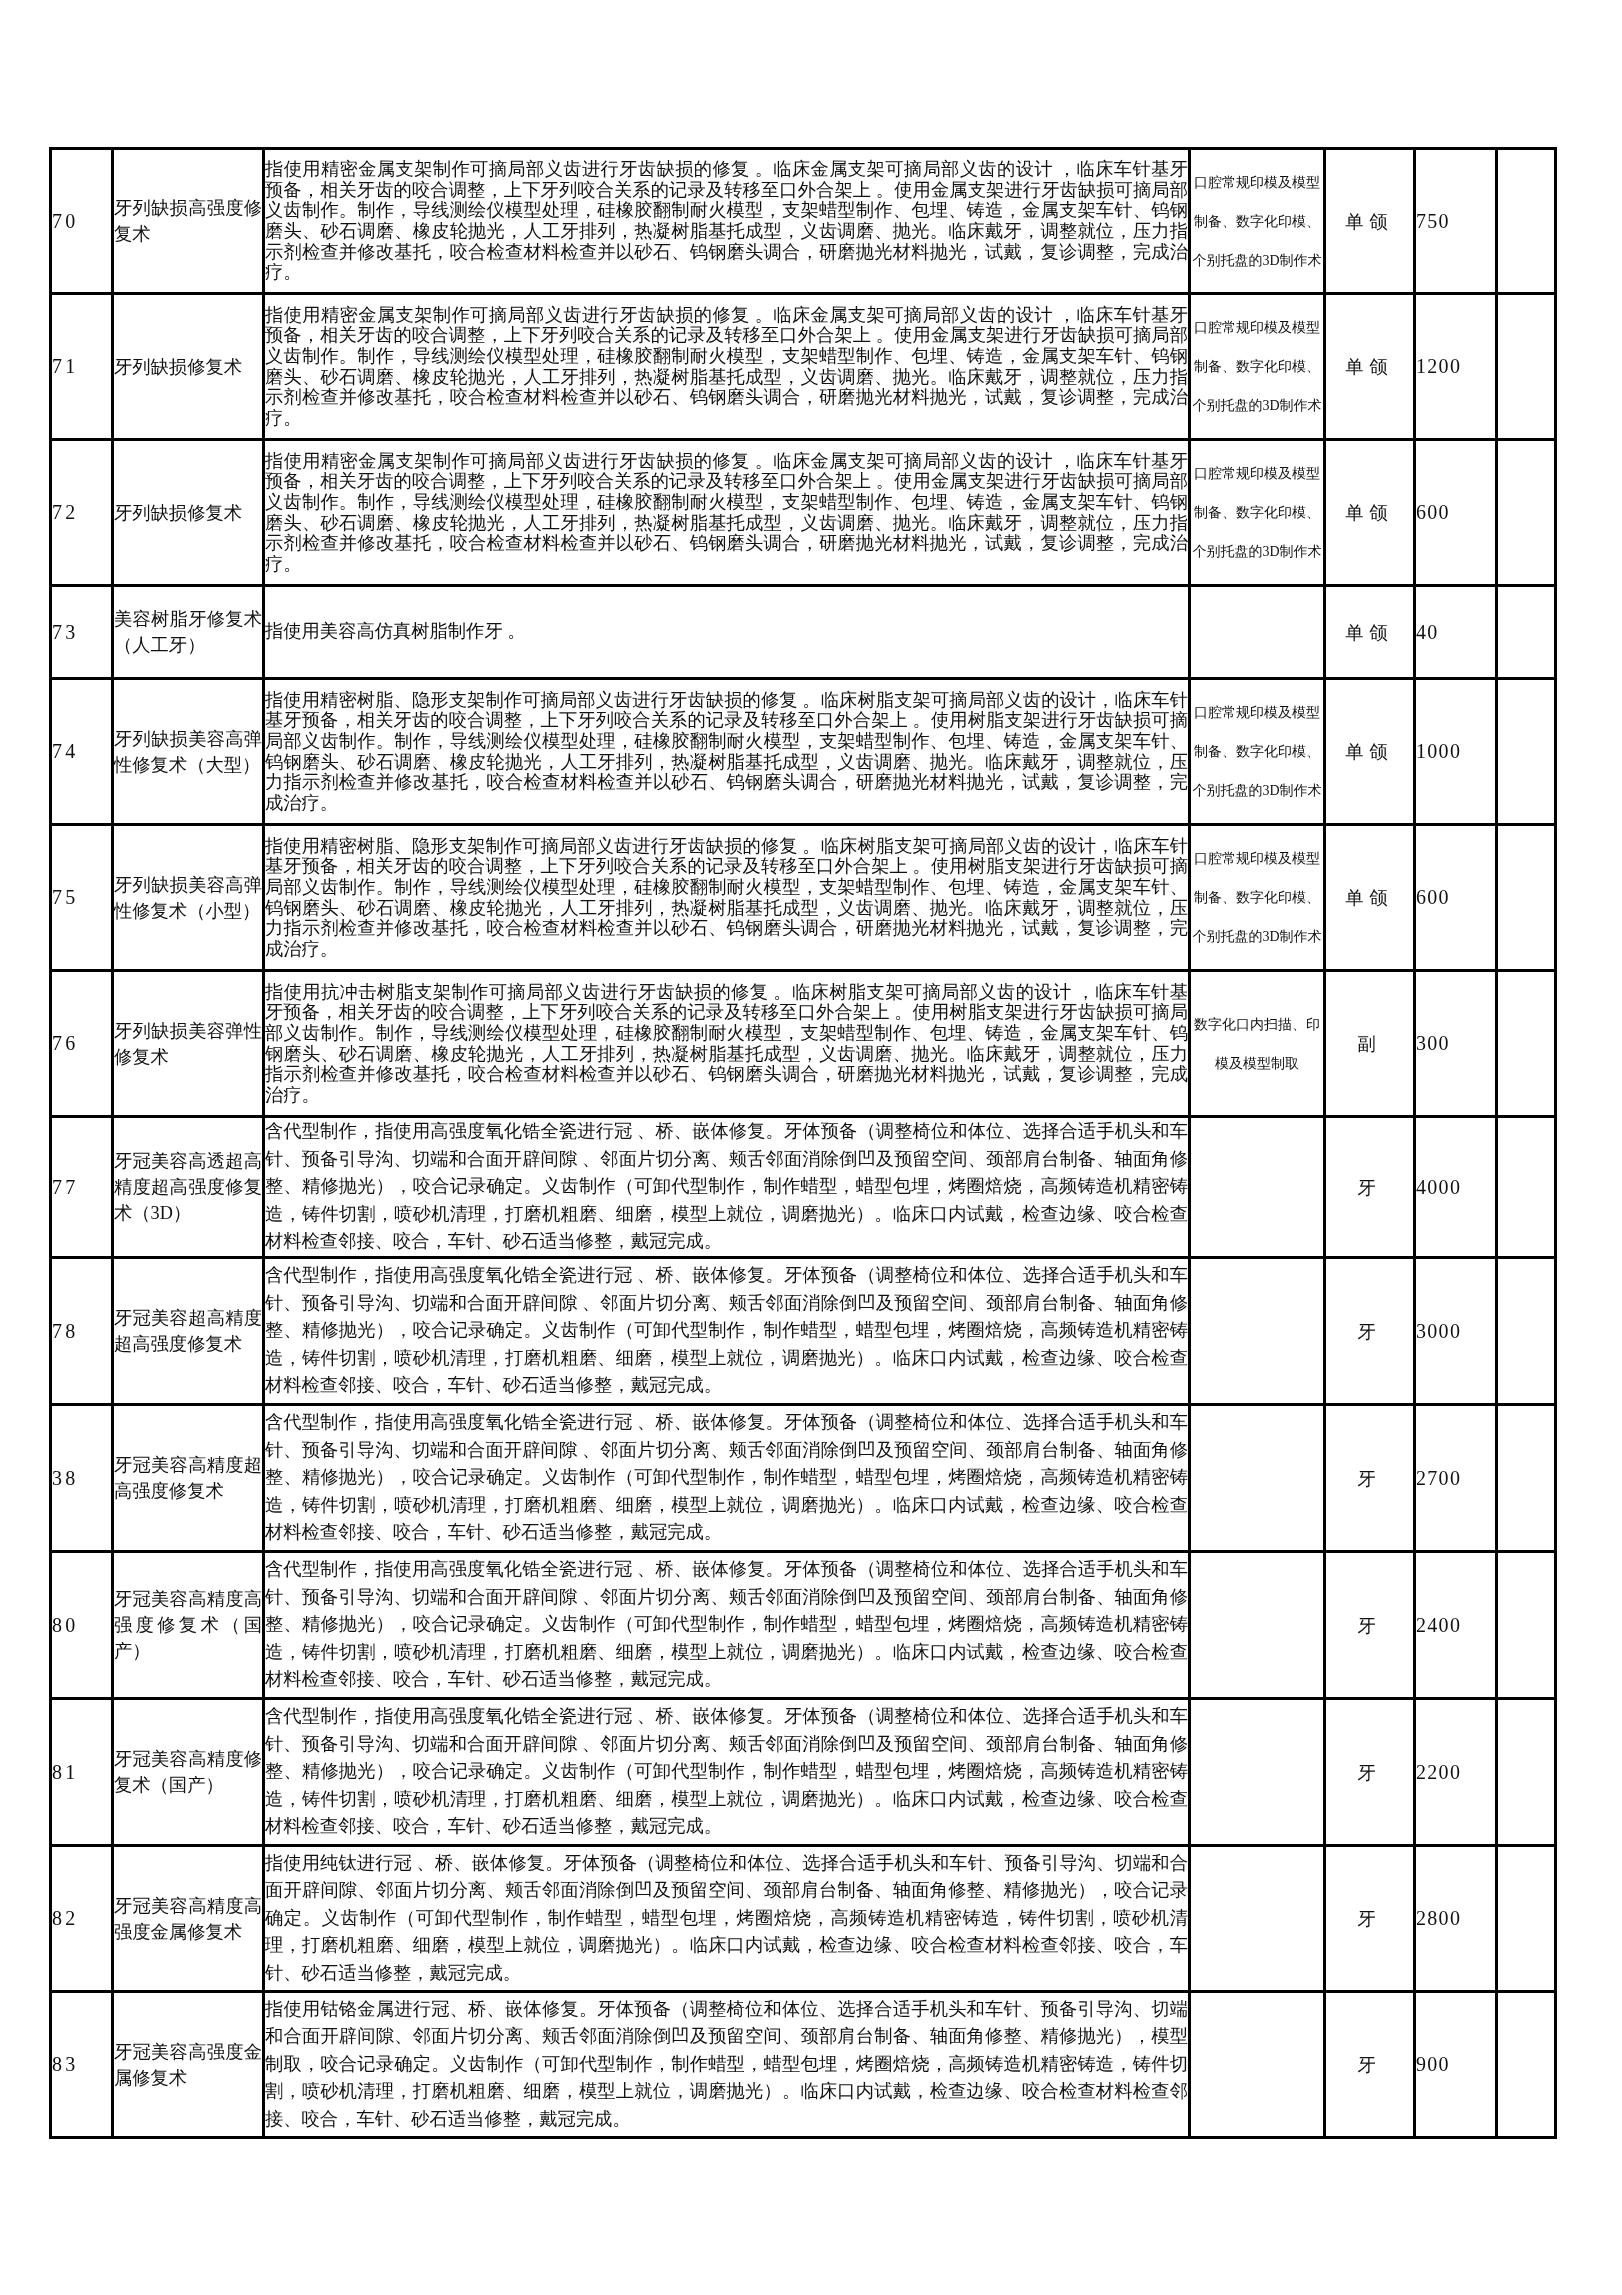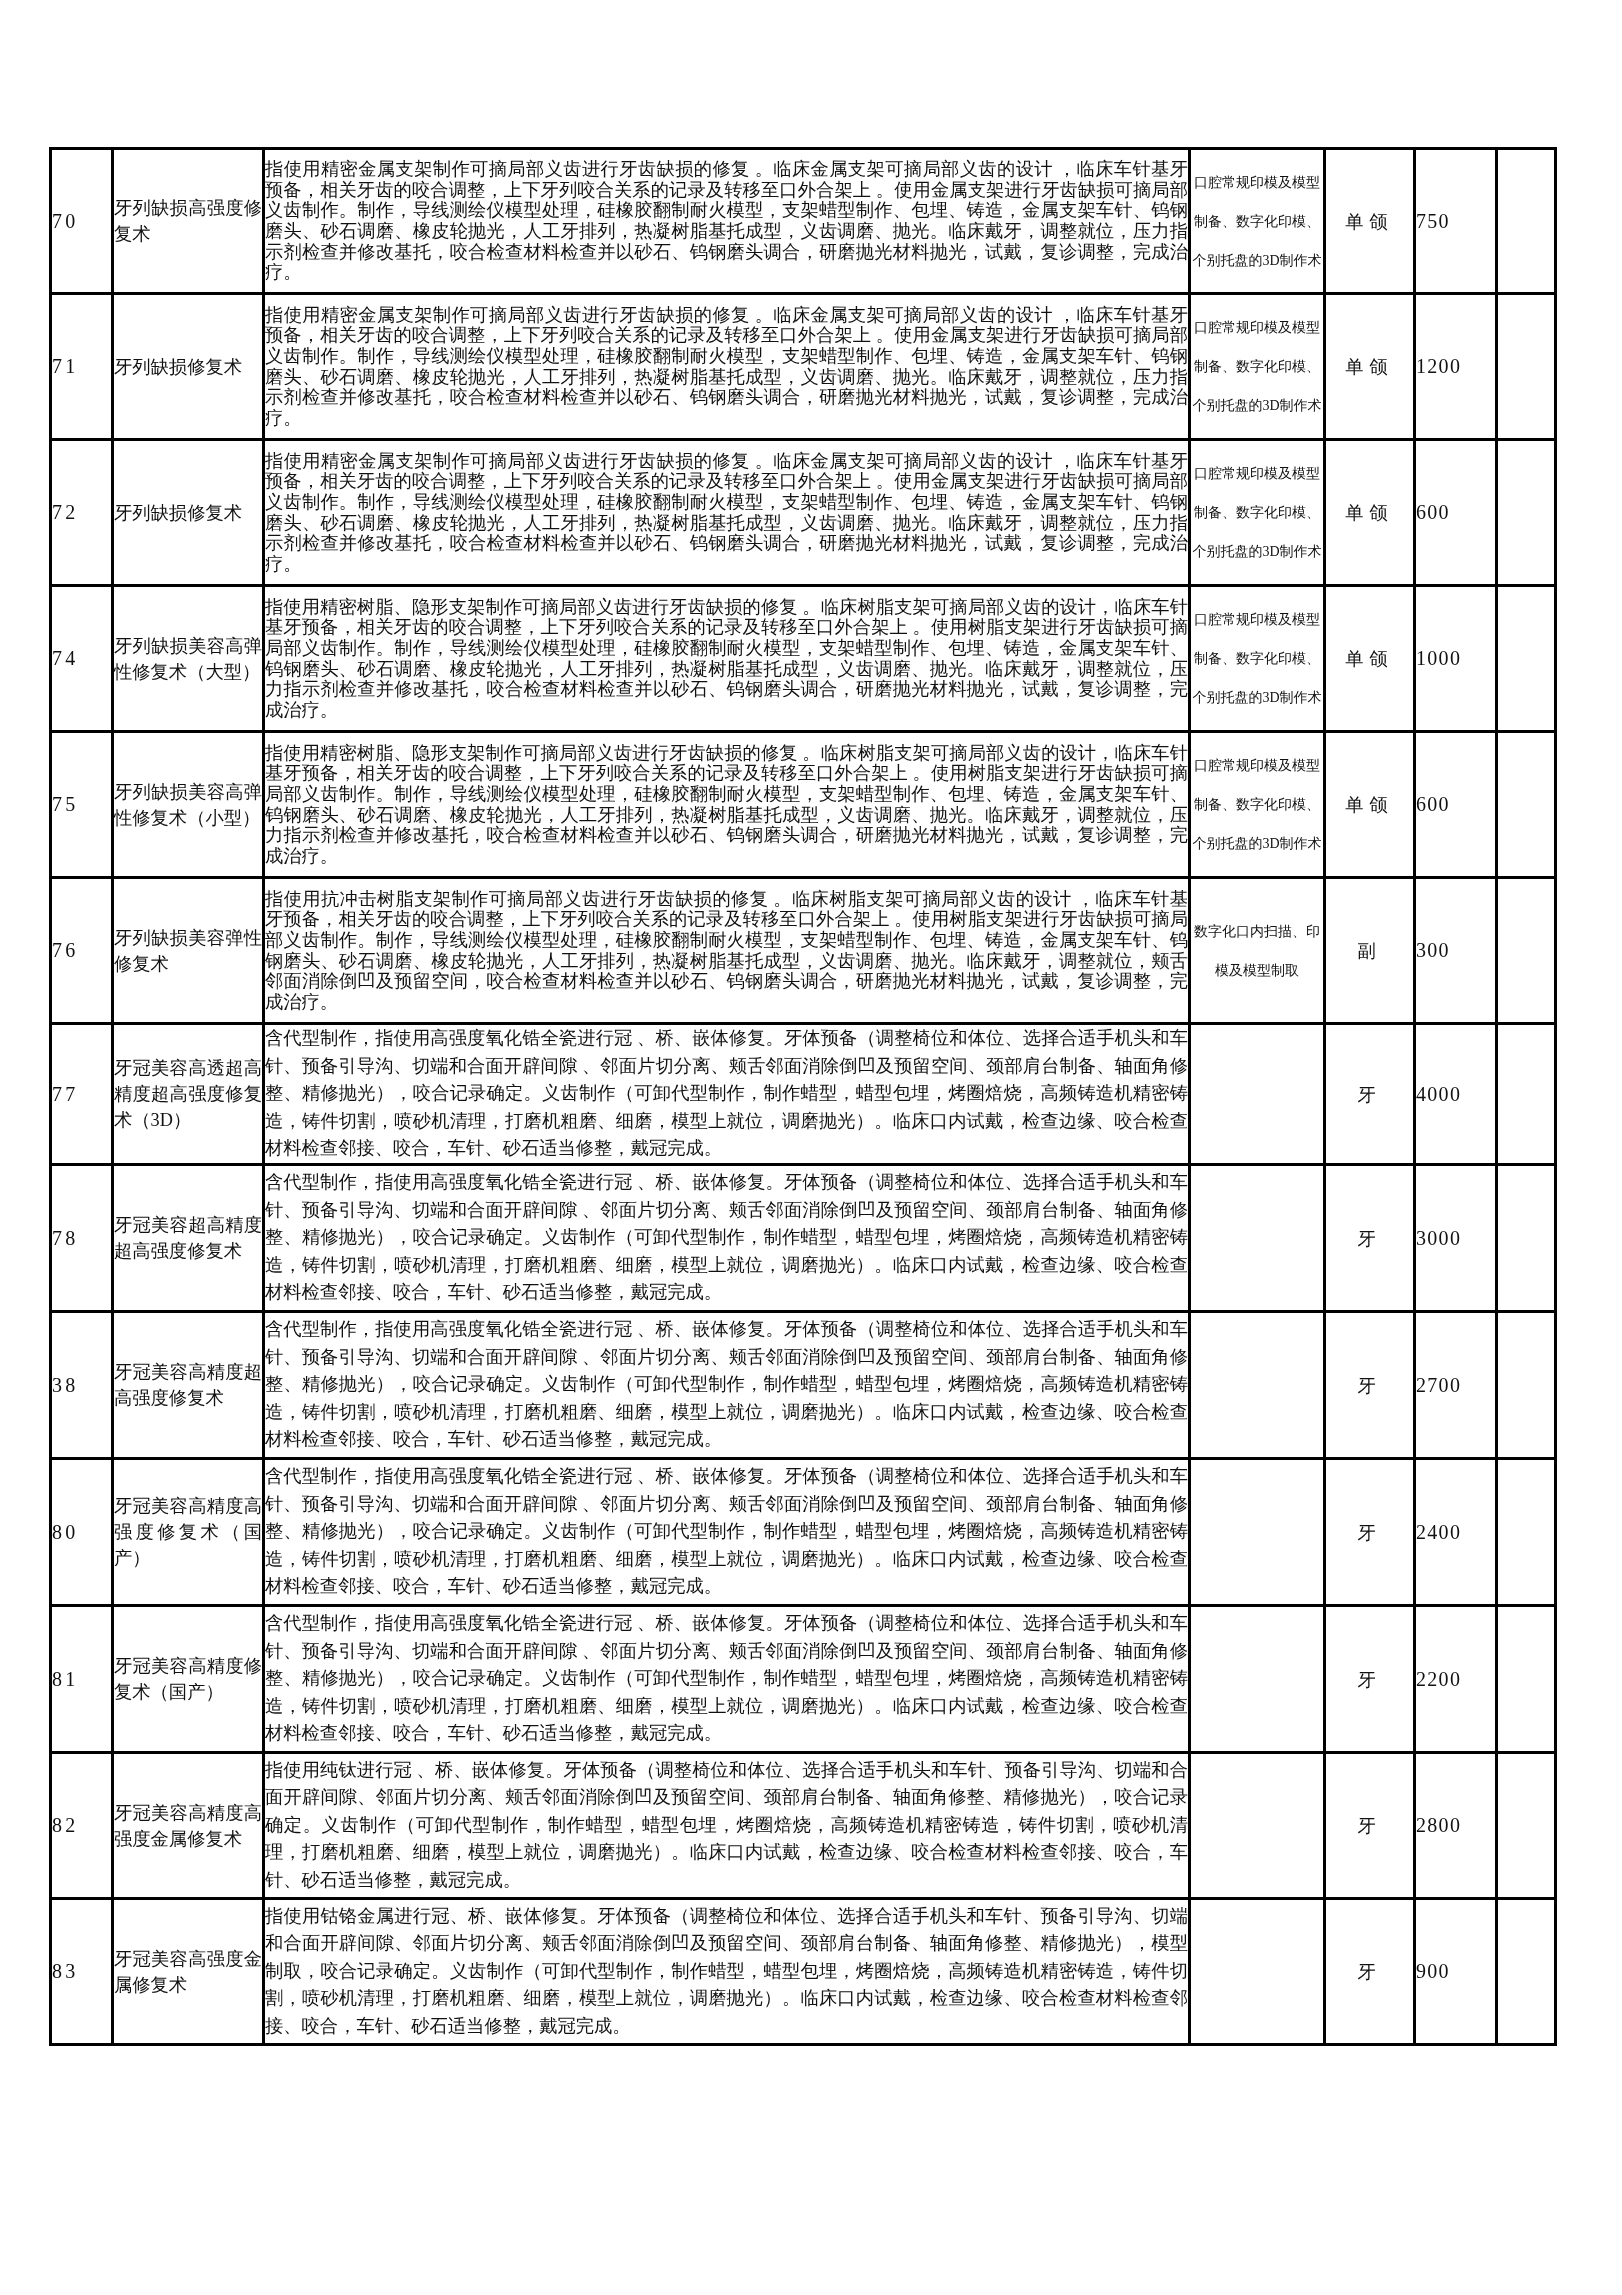--- a/index.html
+++ b/index.html
@@ -95,20 +95,29 @@
         </tr>
         <tr style="height: 146px;">
           <td class="cell-code">72</td>
           <td class="cell-name">牙列缺损修复术</td>
           <td class="cell-desc lead-dense">指使用精密金属支架制作可摘局部义齿进行牙齿缺损的修复 。临床金属支架可摘局部义齿的设计 ，临床车针基牙预备，相关牙齿的咬合调整，上下牙列咬合关系的记录及转移至口外合架上 。使用金属支架进行牙齿缺损可摘局部义齿制作。制作，导线测绘仪模型处理，硅橡胶翻制耐火模型，支架蜡型制作、包埋、铸造，金属支架车针、钨钢磨头、砂石调磨、橡皮轮抛光，人工牙排列，热凝树脂基托成型，义齿调磨、抛光。临床戴牙，调整就位，压力指示剂检查并修改基托，咬合检查材料检查并以砂石、钨钢磨头调合，研磨抛光材料抛光，试戴，复诊调整，完成治疗。</td>
           <td class="cell-note">口腔常规印模及模型制备、数字化印模、个别托盘的3D制作术</td>
           <td class="cell-unit">单颌</td>
           <td class="cell-price">600</td>
           <td class="cell-extra"></td>
         </tr>
+        <tr style="height: 93px;">
+          <td class="cell-code">73</td>
+          <td class="cell-name">美容树脂牙修复术（人工牙）</td>
+          <td class="cell-desc lead-single">指使用美容高仿真树脂制作牙 。</td>
+          <td class="cell-note"></td>
+          <td class="cell-unit">单颌</td>
+          <td class="cell-price">40</td>
+          <td class="cell-extra"></td>
+        </tr>
         <tr style="height: 146px;">
           <td class="cell-code">74</td>
           <td class="cell-name">牙列缺损美容高弹性修复术（大型）</td>
           <td class="cell-desc lead-dense">指使用精密树脂、隐形支架制作可摘局部义齿进行牙齿缺损的修复 。临床树脂支架可摘局部义齿的设计，临床车针基牙预备，相关牙齿的咬合调整，上下牙列咬合关系的记录及转移至口外合架上 。使用树脂支架进行牙齿缺损可摘局部义齿制作。制作，导线测绘仪模型处理，硅橡胶翻制耐火模型，支架蜡型制作、包埋、铸造，金属支架车针、钨钢磨头、砂石调磨、橡皮轮抛光，人工牙排列，热凝树脂基托成型，义齿调磨、抛光。临床戴牙，调整就位，压力指示剂检查并修改基托，咬合检查材料检查并以砂石、钨钢磨头调合，研磨抛光材料抛光，试戴，复诊调整，完成治疗。</td>
           <td class="cell-note">口腔常规印模及模型制备、数字化印模、个别托盘的3D制作术</td>
           <td class="cell-unit">单颌</td>
           <td class="cell-price">1000</td>
           <td class="cell-extra"></td>
         </tr>
         <tr style="height: 146px;">
@@ -116,21 +125,21 @@
           <td class="cell-name">牙列缺损美容高弹性修复术（小型）</td>
           <td class="cell-desc lead-dense">指使用精密树脂、隐形支架制作可摘局部义齿进行牙齿缺损的修复 。临床树脂支架可摘局部义齿的设计，临床车针基牙预备，相关牙齿的咬合调整，上下牙列咬合关系的记录及转移至口外合架上 。使用树脂支架进行牙齿缺损可摘局部义齿制作。制作，导线测绘仪模型处理，硅橡胶翻制耐火模型，支架蜡型制作、包埋、铸造，金属支架车针、钨钢磨头、砂石调磨、橡皮轮抛光，人工牙排列，热凝树脂基托成型，义齿调磨、抛光。临床戴牙，调整就位，压力指示剂检查并修改基托，咬合检查材料检查并以砂石、钨钢磨头调合，研磨抛光材料抛光，试戴，复诊调整，完成治疗。</td>
           <td class="cell-note">口腔常规印模及模型制备、数字化印模、个别托盘的3D制作术</td>
           <td class="cell-unit">单颌</td>
           <td class="cell-price">600</td>
           <td class="cell-extra"></td>
         </tr>
         <tr style="height: 146px;">
           <td class="cell-code">76</td>
           <td class="cell-name">牙列缺损美容弹性修复术</td>
-          <td class="cell-desc lead-dense">指使用抗冲击树脂支架制作可摘局部义齿进行牙齿缺损的修复 。临床树脂支架可摘局部义齿的设计 ，临床车针基牙预备，相关牙齿的咬合调整，上下牙列咬合关系的记录及转移至口外合架上 。使用树脂支架进行牙齿缺损可摘局部义齿制作。制作，导线测绘仪模型处理，硅橡胶翻制耐火模型，支架蜡型制作、包埋、铸造，金属支架车针、钨钢磨头、砂石调磨、橡皮轮抛光，人工牙排列，热凝树脂基托成型，义齿调磨、抛光。临床戴牙，调整就位，颊舌邻面消除倒凹及预留空间，咬合检查材料检查并以砂石、钨钢磨头调合，研磨抛光材料抛光，试戴，复诊调整，完成治疗。</td>
+          <td class="cell-desc lead-dense">指使用抗冲击树脂支架制作可摘局部义齿进行牙齿缺损的修复 。临床树脂支架可摘局部义齿的设计 ，临床车针基牙预备，相关牙齿的咬合调整，上下牙列咬合关系的记录及转移至口外合架上 。使用树脂支架进行牙齿缺损可摘局部义齿制作。制作，导线测绘仪模型处理，硅橡胶翻制耐火模型，支架蜡型制作、包埋、铸造，金属支架车针、钨钢磨头、砂石调磨、橡皮轮抛光，人工牙排列，热凝树脂基托成型，义齿调磨、抛光。临床戴牙，调整就位，压力指示剂检查并修改基托，咬合检查材料检查并以砂石、钨钢磨头调合，研磨抛光材料抛光，试戴，复诊调整，完成治疗。</td>
           <td class="cell-note">数字化口内扫描、印模及模型制取</td>
           <td class="cell-unit">副</td>
           <td class="cell-price">300</td>
           <td class="cell-extra"></td>
         </tr>
         <tr style="height: 141px;">
           <td class="cell-code">77</td>
           <td class="cell-name">牙冠美容高透超高精度超高强度修复术（3D）</td>
           <td class="cell-desc lead-loose">含代型制作，指使用高强度氧化锆全瓷进行冠 、桥、嵌体修复。牙体预备（调整椅位和体位、选择合适手机头和车针、预备引导沟、切端和合面开辟间隙 、邻面片切分离、颊舌邻面消除倒凹及预留空间、颈部肩台制备、轴面角修整、精修抛光），咬合记录确定。义齿制作（可卸代型制作，制作蜡型，蜡型包埋，烤圈焙烧，高频铸造机精密铸造，铸件切割，喷砂机清理，打磨机粗磨、细磨，模型上就位，调磨抛光）。临床口内试戴，检查边缘、咬合检查材料检查邻接、咬合，车针、砂石适当修整，戴冠完成。</td>
           <td class="cell-note"></td>

